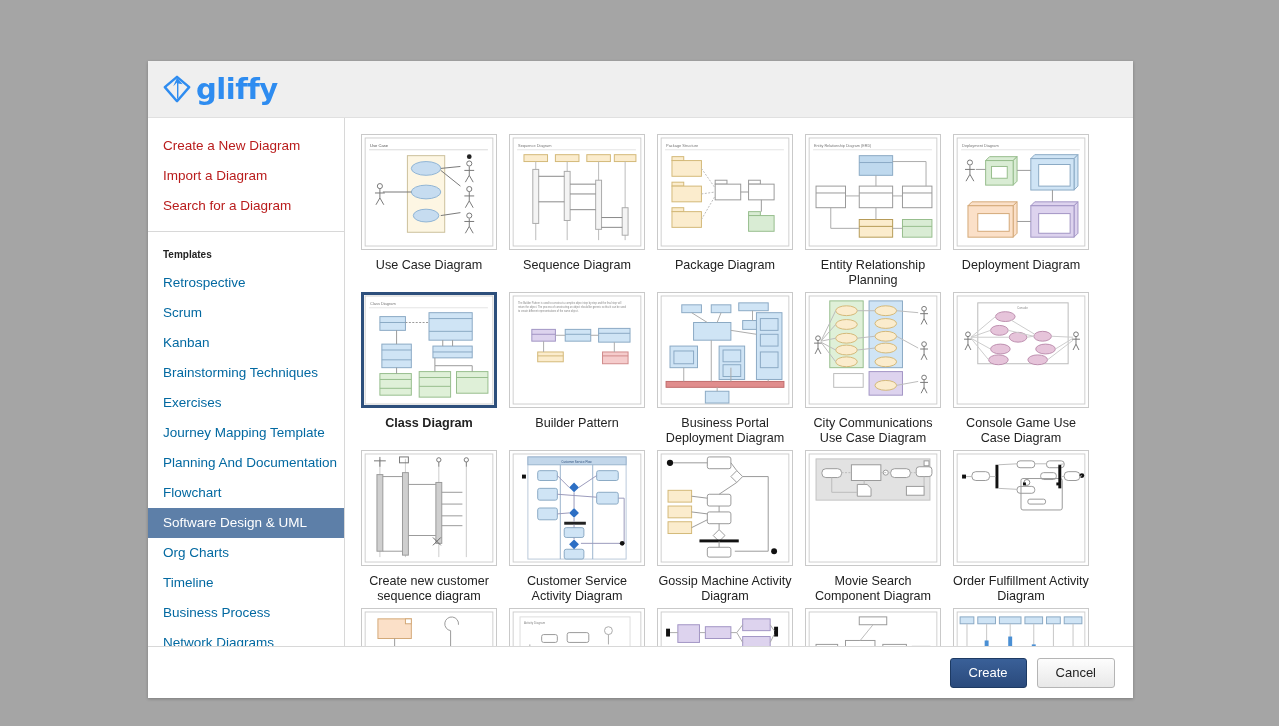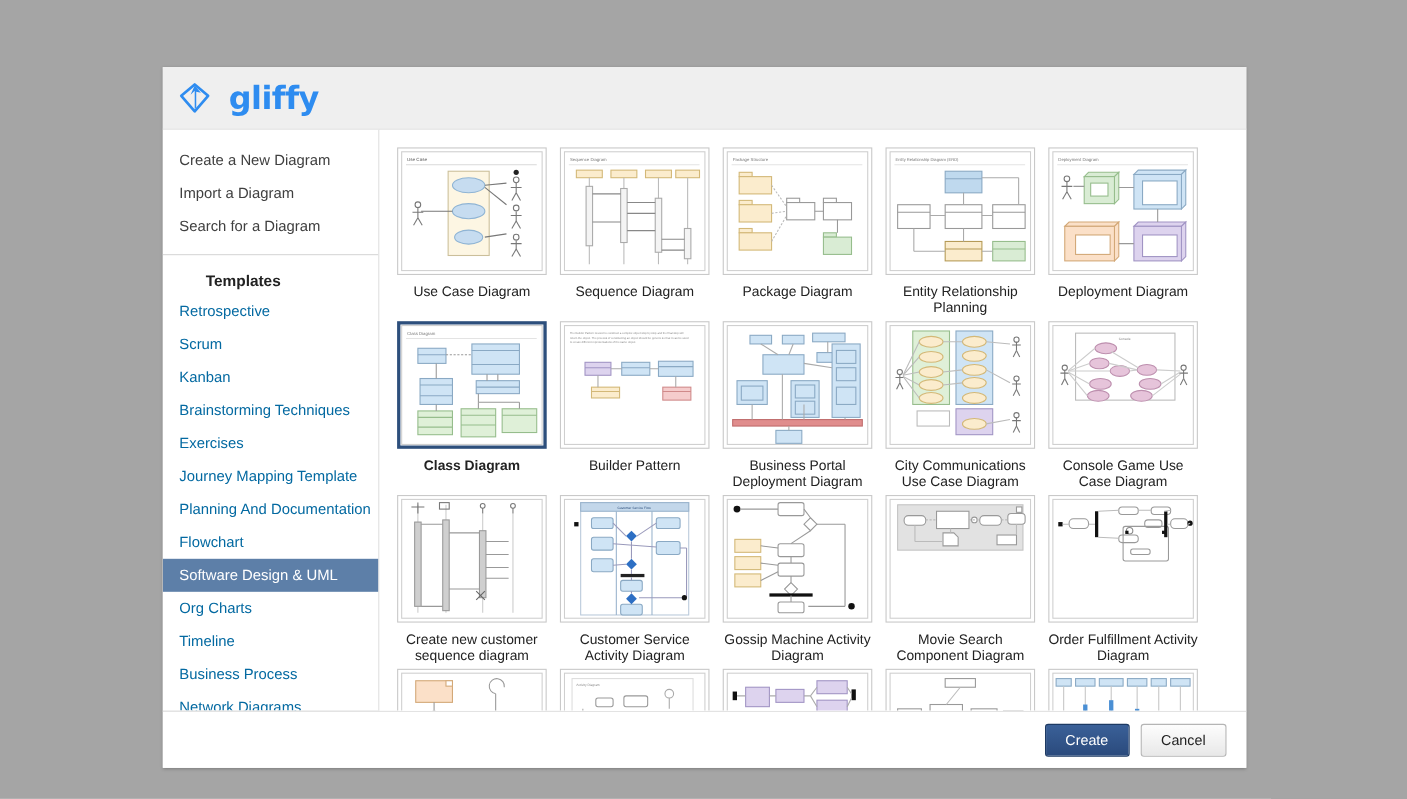--- a/index.html
+++ b/index.html
@@ -25,21 +25,21 @@
   
   .dialog-header {
     height: 57px;
     background: #efefef;
     border-bottom: 1px solid #e0e0e0;
     display: flex;
     align-items: center;
     padding-left: 14px;
     flex: 0 0 auto;
   }
-  .logo-wrap { display: flex; align-items: center; gap: 16px; }
+  .logo-wrap { display: flex; align-items: center; gap: 4px; }
   .logo-mark { width: 30px; height: 30px; display: block; }
   .logo-text {
     font-size: 29px;
     font-weight: bold;
     color: #2e8cf0;
     letter-spacing: -0.5px;
     line-height: 1;
     font-family: "DejaVu Sans", sans-serif;
   }
 
@@ -50,41 +50,40 @@
   .sidebar {
     width: 197px;
     flex: 0 0 197px;
     border-right: 1px solid #d8d8d8;
     background: #fff;
     padding-top: 13px;
     overflow: hidden;
   }
   .side-link {
     display: block;
-    color: #404040;
+    color: #b91c1c;
     font-size: 13.5px;
     padding: 0 0 0 15px;
     height: 30px;
     line-height: 30px;
     text-decoration: none;
     cursor: pointer;
     white-space: nowrap;
   }
   .side-divider {
     height: 1px; background: #d8d8d8;
     margin: 10px 0 10px 0;
   }
   .side-heading {
-    font-size: 14px;
+    font-size: 10px;
     font-weight: bold;
     color: #222;
     padding-left: 15px;
     height: 26px;
     line-height: 26px;
-    margin-left: 24px;
   }
   .cat-link {
     display: block;
     color: #0369a1;
     font-size: 13.5px;
     padding-left: 15px;
     height: 30px;
     line-height: 30px;
     text-decoration: none;
     cursor: pointer;

